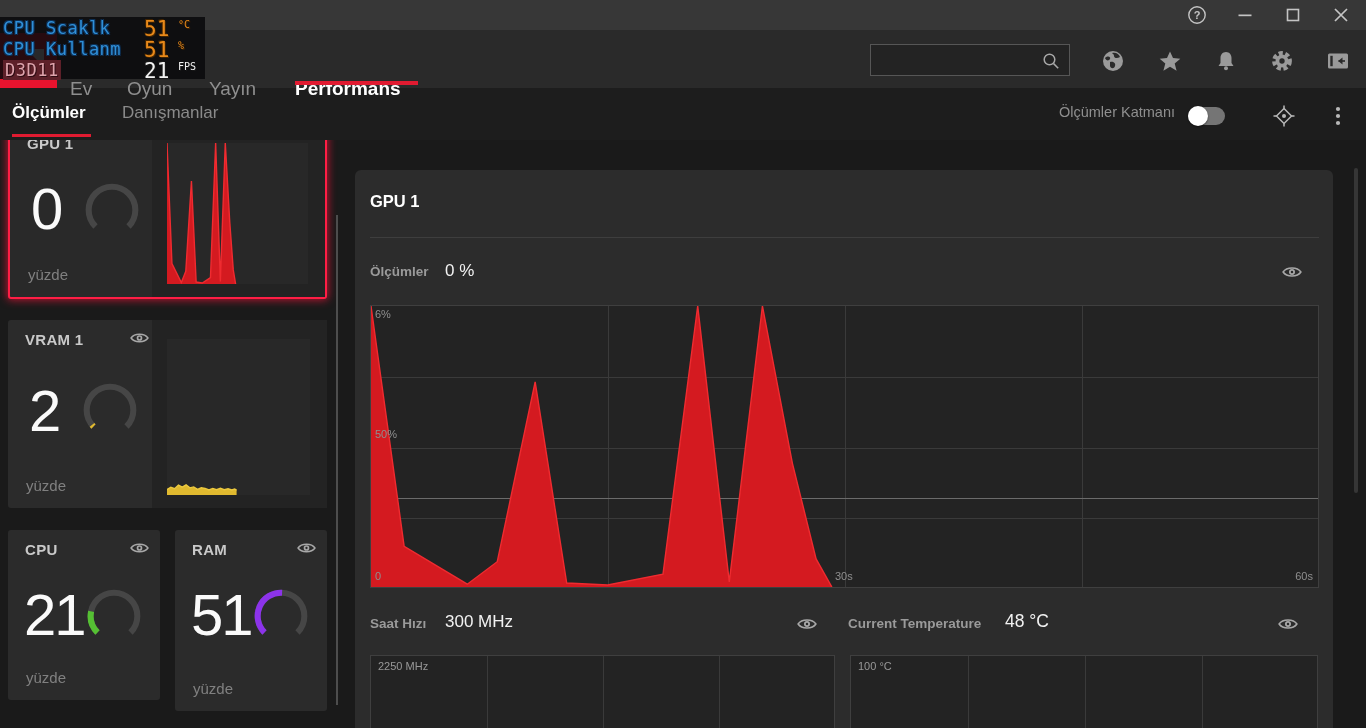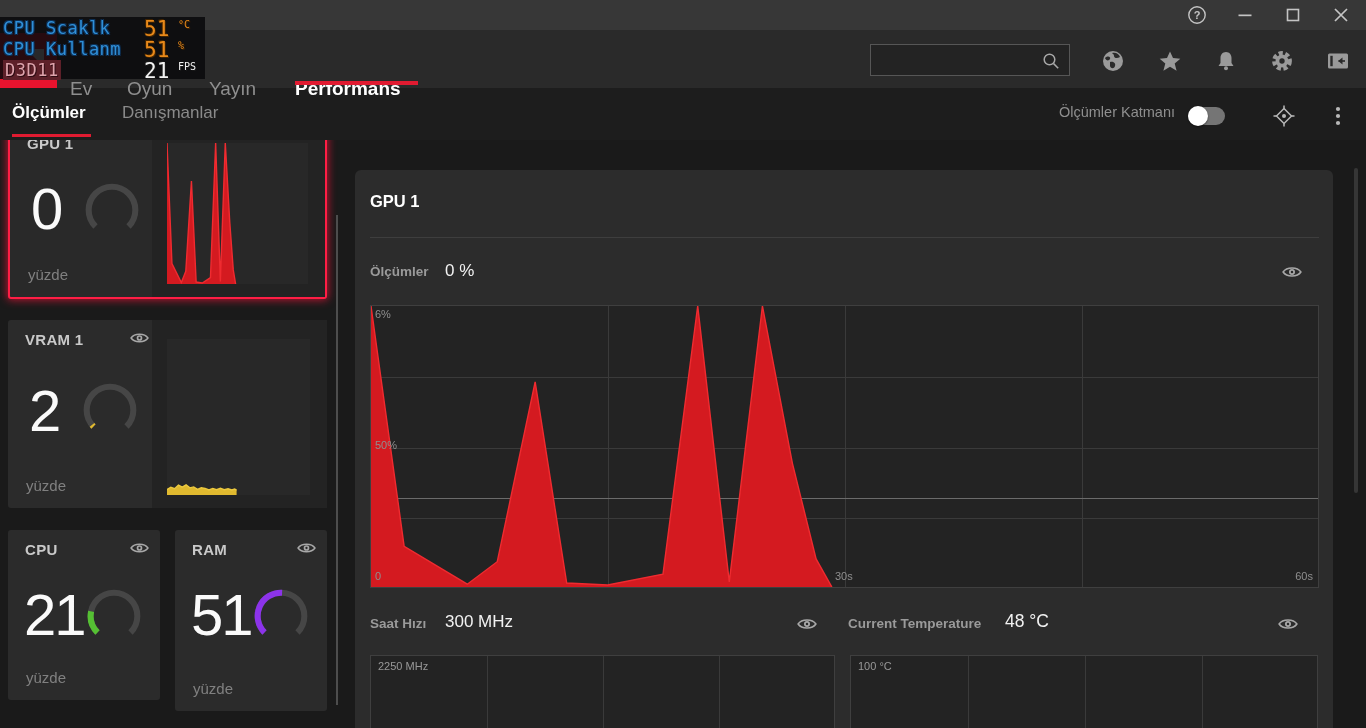--- a/index.html
+++ b/index.html
@@ -281,21 +281,21 @@
       <div class="vline" style="left:711px"></div>
       <div class="hline" style="top:71px"></div>
       <div class="hline" style="top:142px"></div>
       <div class="hline" style="top:212px"></div>
       <div class="hline bright" style="top:192px"></div>
       <svg preserveAspectRatio="none" viewBox="0 0 60 100">
           <polygon points="0,0 2.1,85.5 6.1,99 8,91 10.4,27 12.4,98.6 15,99.3 18.5,95.4 20.7,0 22.7,98.2 24.8,0 26.7,56 28.2,90 29.2,100 29.2,100 0,100" fill="#d41a20"></polygon>
           <polyline points="0,0 2.1,85.5 6.1,99 8,91 10.4,27 12.4,98.6 15,99.3 18.5,95.4 20.7,0 22.7,98.2 24.8,0 26.7,56 28.2,90 29.2,100" fill="none" stroke="#ef2b30" stroke-width="1.4" vector-effect="non-scaling-stroke"></polyline>
         </svg>
       <span class="tick" style="left:4px;top:2px">6%</span>
-      <span class="tick" style="left:4px;top:133px">50%</span>
+      <span class="tick" style="left:4px;top:122px">50%</span>
       <span class="tick" style="left:4px;top:264px">0</span>
       <span class="tick" style="left:464px;top:264px">30s</span>
       <span class="tick" style="right:5px;top:264px">60s</span>
     </div>
 
     <span class="metric-label" style="left:15px;top:446px">Saat Hızı</span>
     <span class="metric-value" style="left:90px;top:442px">300 MHz</span>
     <svg class="eye-btn" style="left:442px;top:447px" width="20" height="14" viewBox="0 0 18 12">
       <path d="M1 6 C4.2 1.2 13.8 1.2 17 6 C13.8 10.8 4.2 10.8 1 6 Z" fill="none" stroke="#a8a8a8" stroke-width="1.4"></path>
       <circle cx="9" cy="6" r="2.7" fill="#a8a8a8"></circle>

